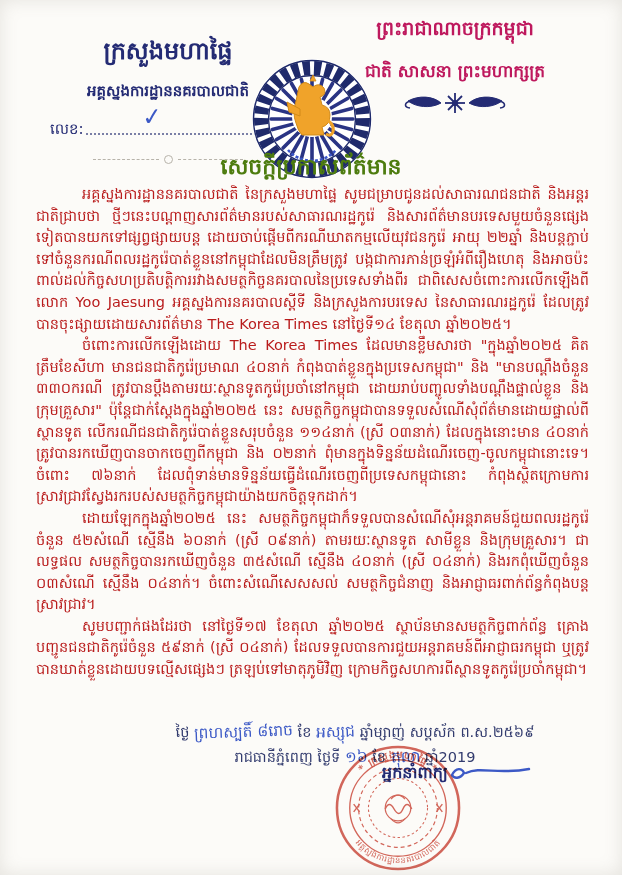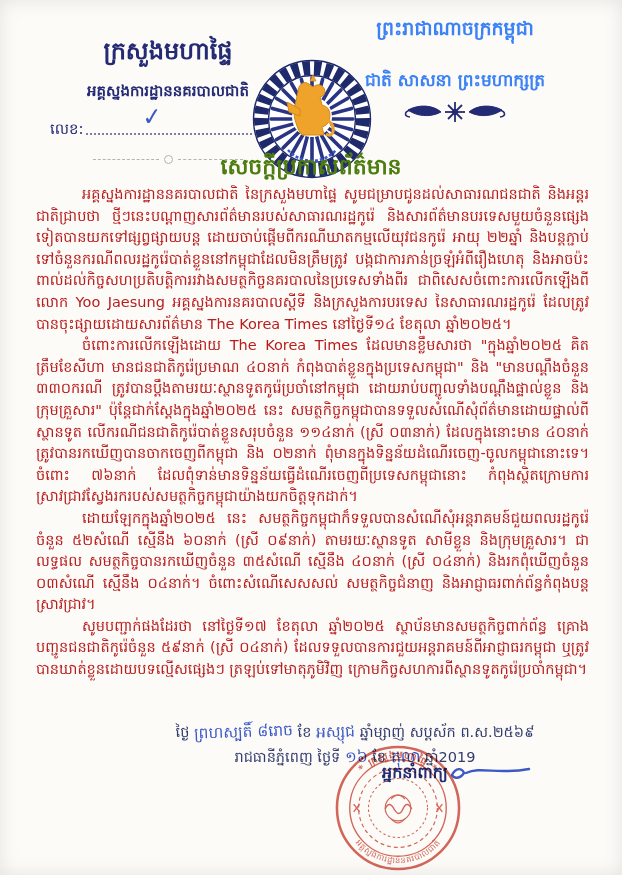--- a/index.html
+++ b/index.html
@@ -13,23 +13,23 @@
   .hdr-left{position:absolute;left:34px;top:36px;width:268px;text-align:center;color:#242b74;}
   .hdr-left .l1{font-size:24px;font-weight:bold;white-space:nowrap;}
   .hdr-left .l2{font-size:15px;font-weight:bold;margin-top:10px;white-space:nowrap;}
   .num-row{position:relative;margin:16px 10px 0 16px;display:flex;align-items:flex-start;font-size:15px;color:#242b74;text-align:left;}
   .num-row .dots{flex:1;border-bottom:2px dotted #7a7fa6;height:14px;margin-left:2px;}
   .num-row .check{position:absolute;left:92px;top:-16px;color:#3c59c6;font-size:24px;font-weight:bold;transform:rotate(-6deg);}
   .mini-divider{margin:14px auto 0;width:150px;display:flex;align-items:center;gap:5px;}
   .mini-divider .seg{flex:1;border-top:1.5px dashed #b7b3aa;}
   .mini-divider .knot{width:7px;height:7px;border:1.5px solid #b7b3aa;border-radius:50%;}
   
-  .hdr-right{position:absolute;right:22px;top:16px;width:290px;text-align:center;color:#3b82f6;}
+  .hdr-right{position:absolute;right:22px;top:16px;width:290px;text-align:center;color:#be185d;}
   .hdr-right .l1{font-size:19px;font-weight:bold;white-space:nowrap;}
-  .hdr-right .l2{font-size:17px;font-weight:bold;margin-top:25px;white-space:nowrap;}
+  .hdr-right .l2{font-size:17px;font-weight:bold;margin-top:16px;white-space:nowrap;}
   .hdr-right .orn{margin-top:6px;}
   
   .emblem{position:absolute;left:250px;top:57px;width:124px;height:124px;}
   
   .title{position:absolute;left:0;right:0;top:153px;text-align:center;color:#4d7c0f;
          font-size:22px;font-weight:bold;white-space:nowrap;}
   
   .body{position:absolute;left:36px;right:33px;top:184px;height:534px;overflow:hidden;
         color:#b91c1c;font-size:14.5px;line-height:21.6px;text-align:justify;}
   .body p{margin:0;text-indent:46px;}

